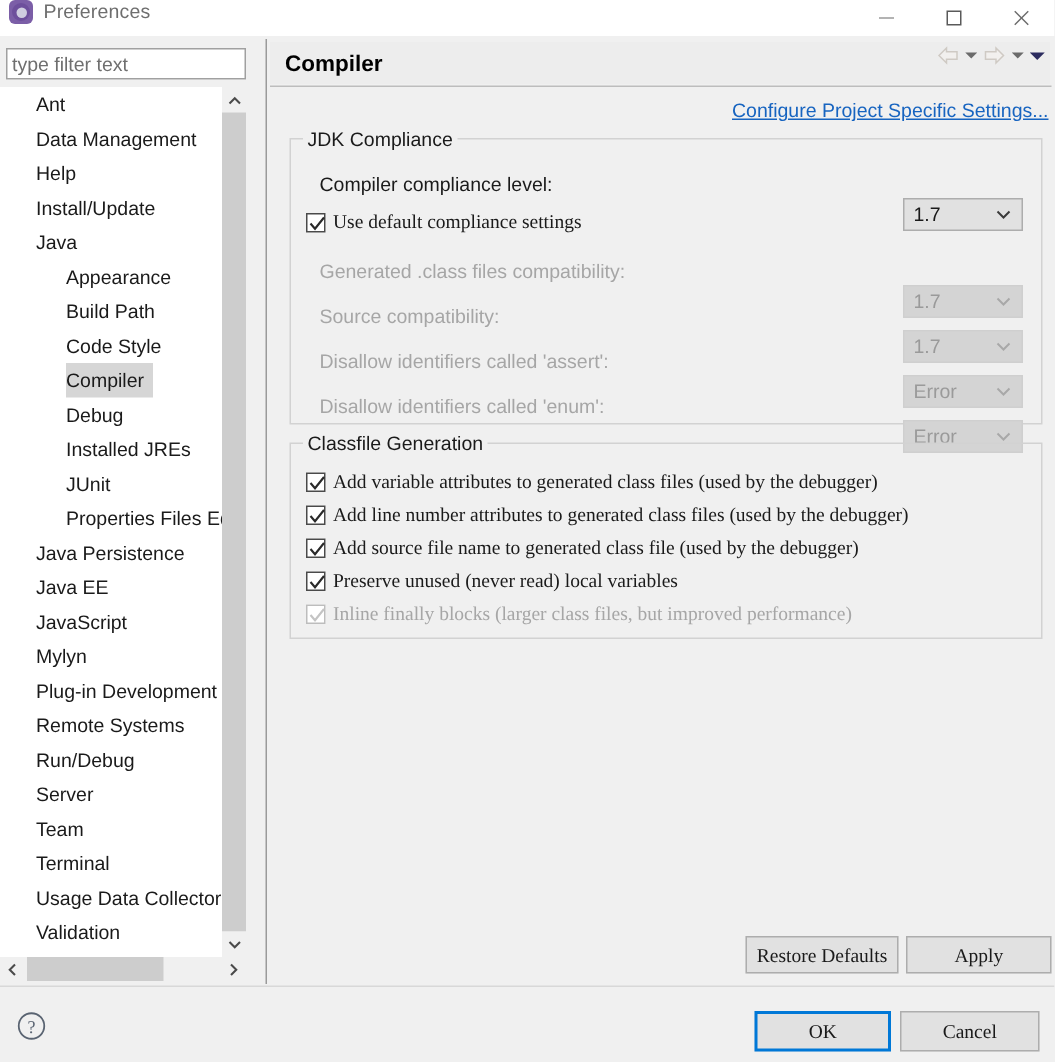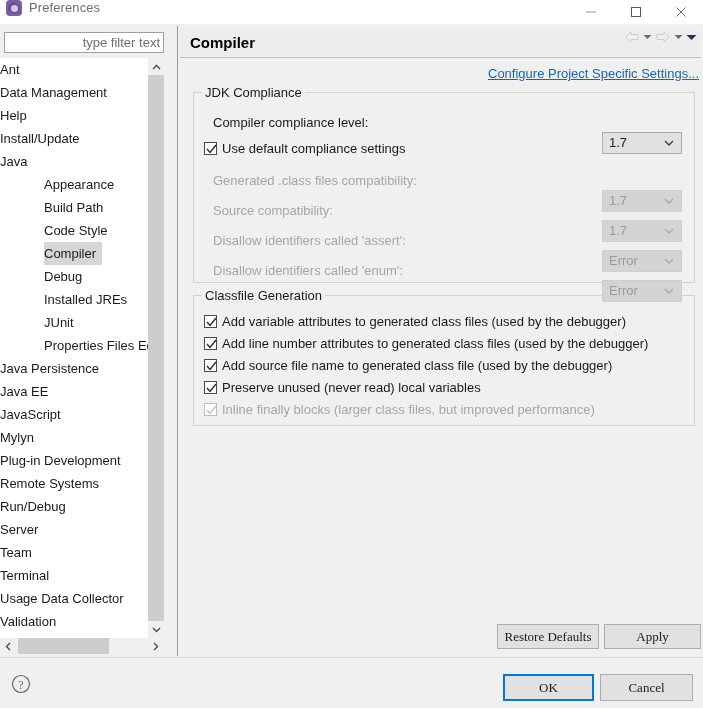--- a/index.html
+++ b/index.html
@@ -71,36 +71,36 @@
     width: 160px; height: 21px;
     box-sizing: border-box;
     border: 1px solid #a0a0a0;
     background: #ffffff;
     font-family: "Liberation Sans", sans-serif;
     font-size: 13px;
     color: #6f6f6f;
     padding: 0 3px;
     line-height: 19px;
     outline: none;
-    text-align: right;
   }
   #filter-input::placeholder { color: #6f6f6f; opacity: 1; }
 
   #tree-panel {
     position: absolute; left: 0; top: 58px;
     width: 164px; height: 580px;
     background: #ffffff;
     overflow: hidden;
   }
   .tree-item {
     height: 23px;
     line-height: 23px;
     font-size: 13px;
     color: #1a1a1a;
     white-space: nowrap;
+    padding-left: 24px;
     box-sizing: border-box;
   }
   .tree-item.child { padding-left: 44px; }
   .tree-item.selected {
     background: #d6d6d6;
     display: inline-block;
     padding-right: 6px;
     margin-left: 44px;
     padding-left: 0;
     width: auto;
@@ -227,20 +227,21 @@
   .combo.disabled {
     border-color: #cfcfcf;
     background: #d4d4d4;
     color: #9a9a9a;
   }
 
   .cb-row {
     position: absolute; left: 10px;
     display: flex; align-items: center;
     height: 22px;
+    font-family: Liberation Serif, serif;
   }
   .cb {
     width: 13px; height: 13px;
     box-sizing: border-box;
     border: 1px solid #4a4a4a;
     background: #fff;
     margin-right: 5px;
     position: relative;
     flex: none;
   }

